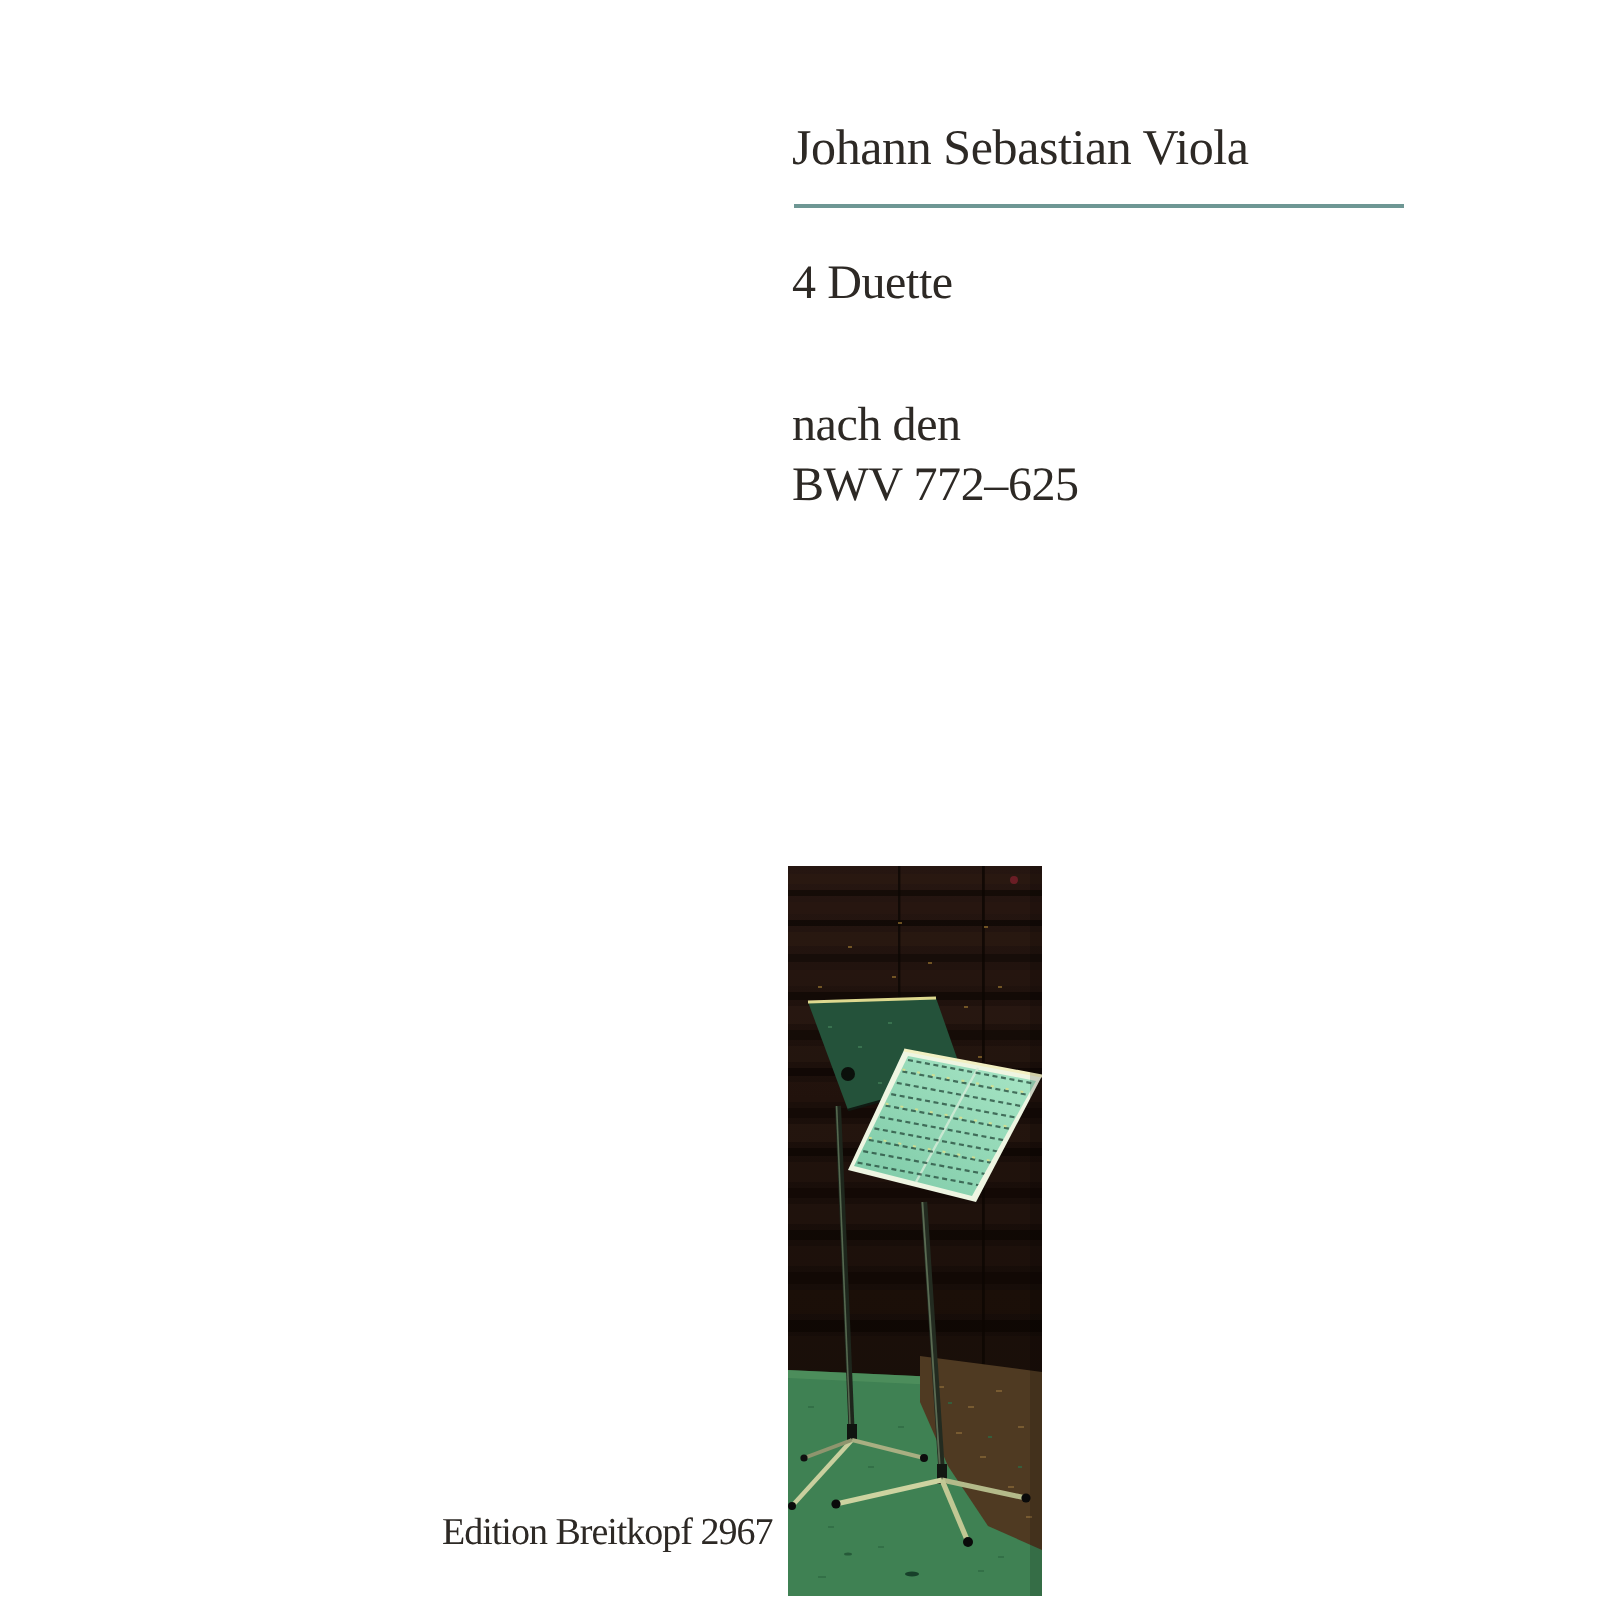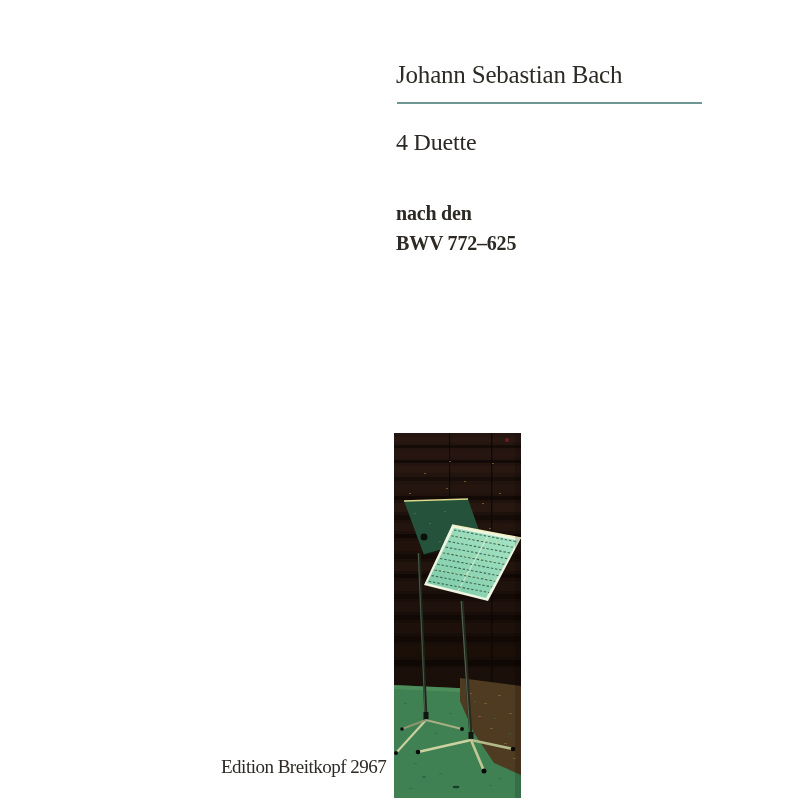--- a/index.html
+++ b/index.html
@@ -12,35 +12,35 @@
   .composer{
     left:396px;top:61px;font-size:25px;letter-spacing:-0.2px;white-space:nowrap;
   }
   .rule{
     left:397px;top:102px;width:305px;height:2px;
   }
   .title-block{
     left:396px;top:127px;font-size:24px;line-height:30px;letter-spacing:-0.2px;white-space:nowrap;
   }
   .subtitle-block{
-    left:396px;top:198px;font-size:20px;line-height:30px;letter-spacing:-0.2px;white-space:nowrap;font-weight:bold;
+    left:396px;top:198px;font-size:24px;line-height:30px;letter-spacing:-0.2px;white-space:nowrap;
   }
   .footer{
     left:221px;top:756px;font-size:19px;letter-spacing:-0.5px;white-space:nowrap;
   }
   .photo{
     left:394px;top:433px;width:127px;height:365px;
   }
   .photo svg{display:block;width:127px;height:365px;}
   .tline{display:block;}
 </style>
 </head>
 <body>
 
-<div class="abs composer">Johann Sebastian Bach</div>
+<div class="abs composer">Johann Sebastian Viola</div>
 
 <div class="abs rule" style="background:#6e9794;"></div>
 
 <div class="abs title-block">
   <span class="tline">4 Duette</span>
 </div>
 
 <div class="abs subtitle-block">
   <span class="tline">nach den</span>
   <span class="tline">BWV 772–625</span>

